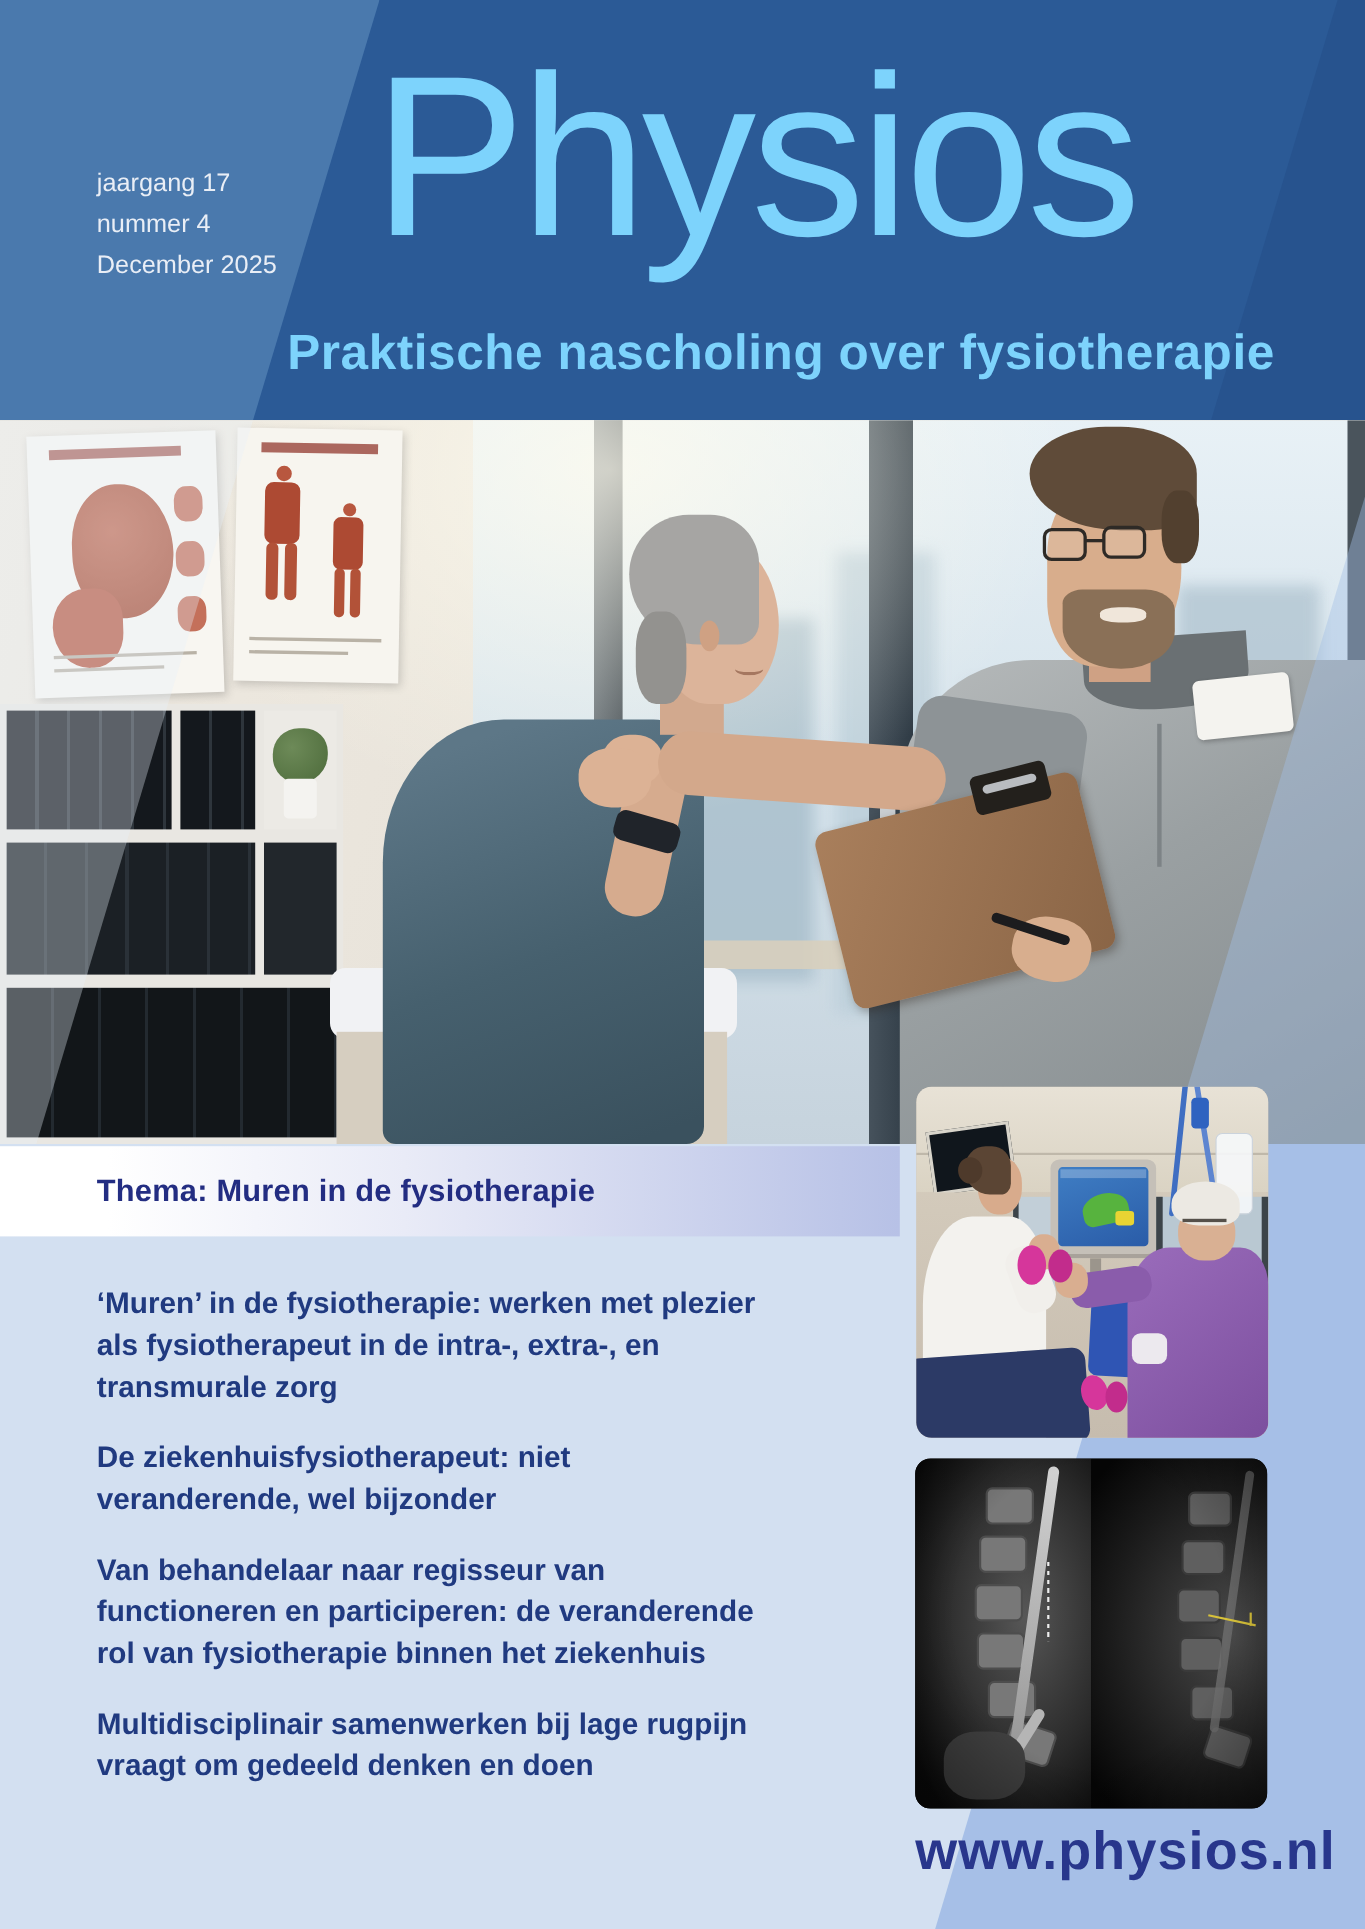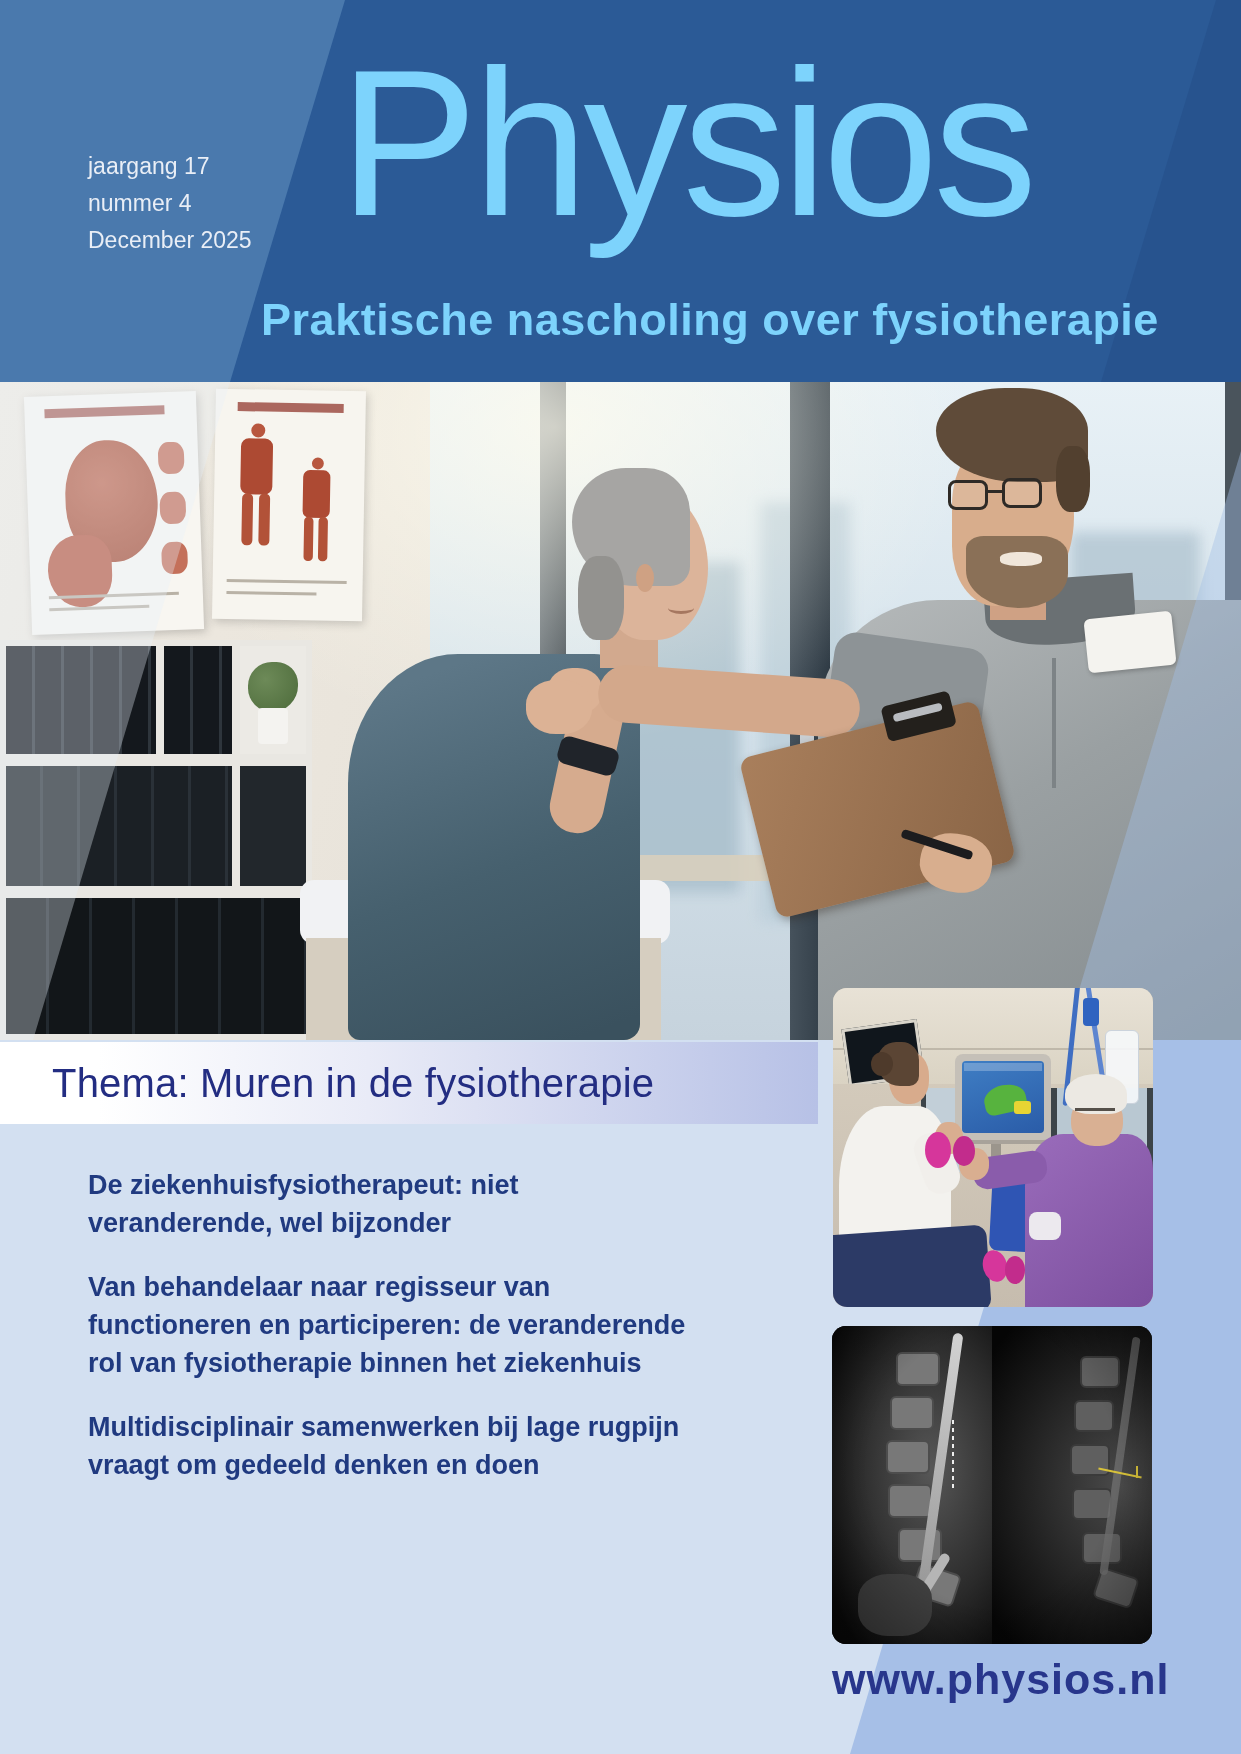--- a/index.html
+++ b/index.html
@@ -134,29 +134,29 @@
     clip-path:polygon(0 0,230px 0,33px 658px,0 658px);}
   .pm-overlay-right{inset:0;background:rgba(163,190,229,.42);
     clip-path:polygon(1241px 69px,1241px 658px,1064px 658px);}
 
   
   .lower{left:0;top:1040px;width:1241px;height:714px;background:#d3e0f1;}
   .peri-wedge{inset:0;background:#a6bfe7;
     clip-path:polygon(1064px 0,1241px 0,1241px 714px,850px 714px);}
   .banner{left:0;top:2px;width:818px;height:82px;
     background:linear-gradient(90deg,#ffffff 0%,#ffffff 12%,#e9ebf7 45%,#b7c1e6 100%);}
-  .banner span{position:static;display:block;padding-left:52px;line-height:82px;
-    font-size:40px;font-weight:normal;color:#232d82;letter-spacing:.2px;}
+  .banner span{position:static;display:block;padding-left:88px;line-height:82px;
+    font-size:28px;font-weight:bold;color:#232d82;letter-spacing:.2px;}
   .articles{left:88px;top:126px;width:600px;margin:0;padding:0;list-style:none;}
   .articles li{position:static;display:block;margin:0 0 26px 0;font-size:27px;
     font-weight:bold;color:#203a80;line-height:38px;}
 
   .publisher{left:86px;top:572px;width:330px;height:92px;}
   .prelum-text{left:96px;top:26px;font-size:37px;color:#1b6aa7;letter-spacing:3px;}
-  .website{left:832px;top:615px;width:322px;text-align:center;font-size:43px;
+  .website{left:832px;top:615px;width:322px;text-align:center;font-size:49px;
     font-weight:bold;color:#28368c;letter-spacing:1px;}
 
   
   .photo-rehab{left:833px;top:988px;width:320px;height:319px;border-radius:14px;
     overflow:hidden;background:#cfc6b8;z-index:5;}
   .pr-ceiling{left:0;top:0;width:100%;height:96px;
     background:linear-gradient(#e8e2d6,#dad3c3),
     repeating-linear-gradient(90deg,transparent 0 78px,rgba(120,110,95,.25) 78px 80px);}
   .pr-ceilline{left:0;top:60px;width:100%;height:2px;background:rgba(120,110,95,.3);}
   .pr-tv{left:12px;top:36px;width:76px;height:58px;background:#10161c;
@@ -353,20 +353,21 @@
     <div class="pm-overlay-left"></div>
     <div class="pm-overlay-right"></div>
   </div>
 
   <section class="lower">
     <div class="peri-wedge"></div>
     <div class="banner">
       <span>Thema: Muren in de fysiotherapie</span>
     </div>
     <ul class="articles">
+      <li>‘Muren’ in de fysiotherapie: werken met plezier als fysiotherapeut in de intra-, extra-, en transmurale zorg</li>
       <li>De ziekenhuisfysiotherapeut: niet veranderende, wel bijzonder</li>
       <li>Van behandelaar naar regisseur van functioneren en participeren: de veranderende rol van fysiotherapie binnen het ziekenhuis</li>
       <li>Multidisciplinair samenwerken bij lage rugpijn vraagt om gedeeld denken en doen</li>
     </ul>
 
 
     <div class="website">www.physios.nl</div>
   </section>
 
   <div class="photo-rehab">

